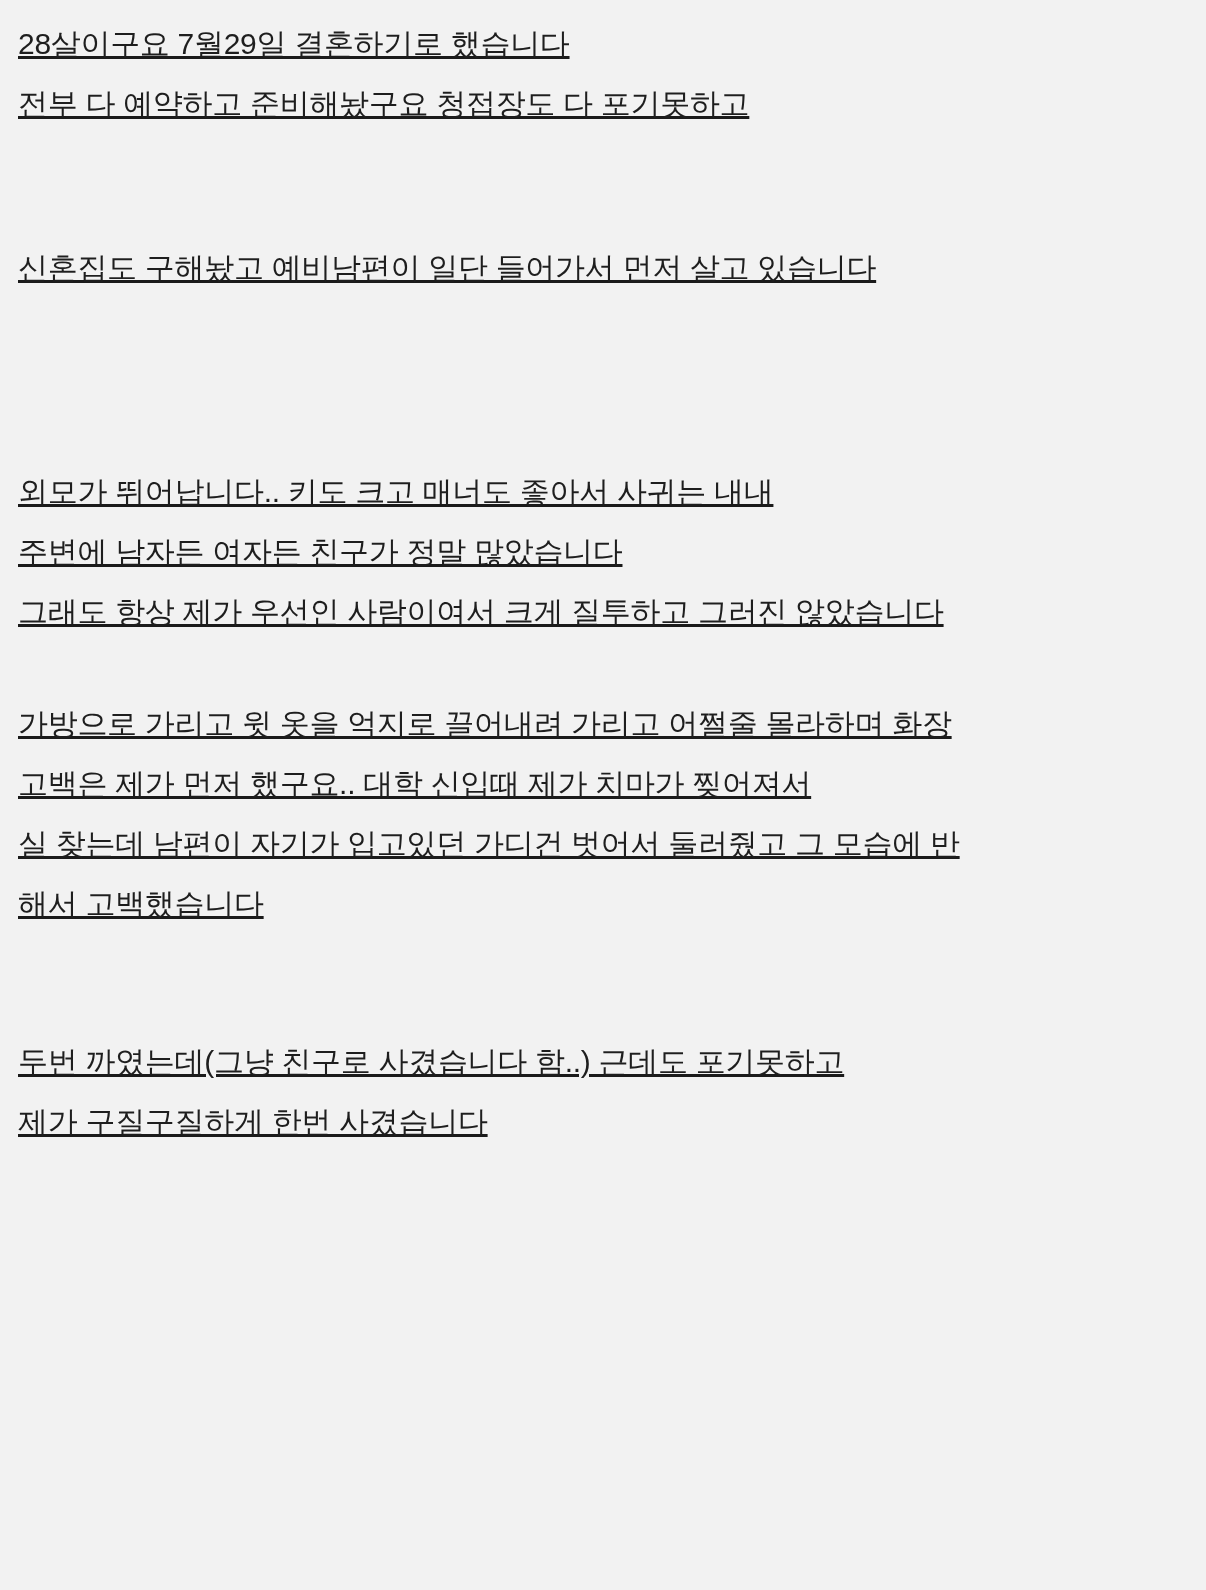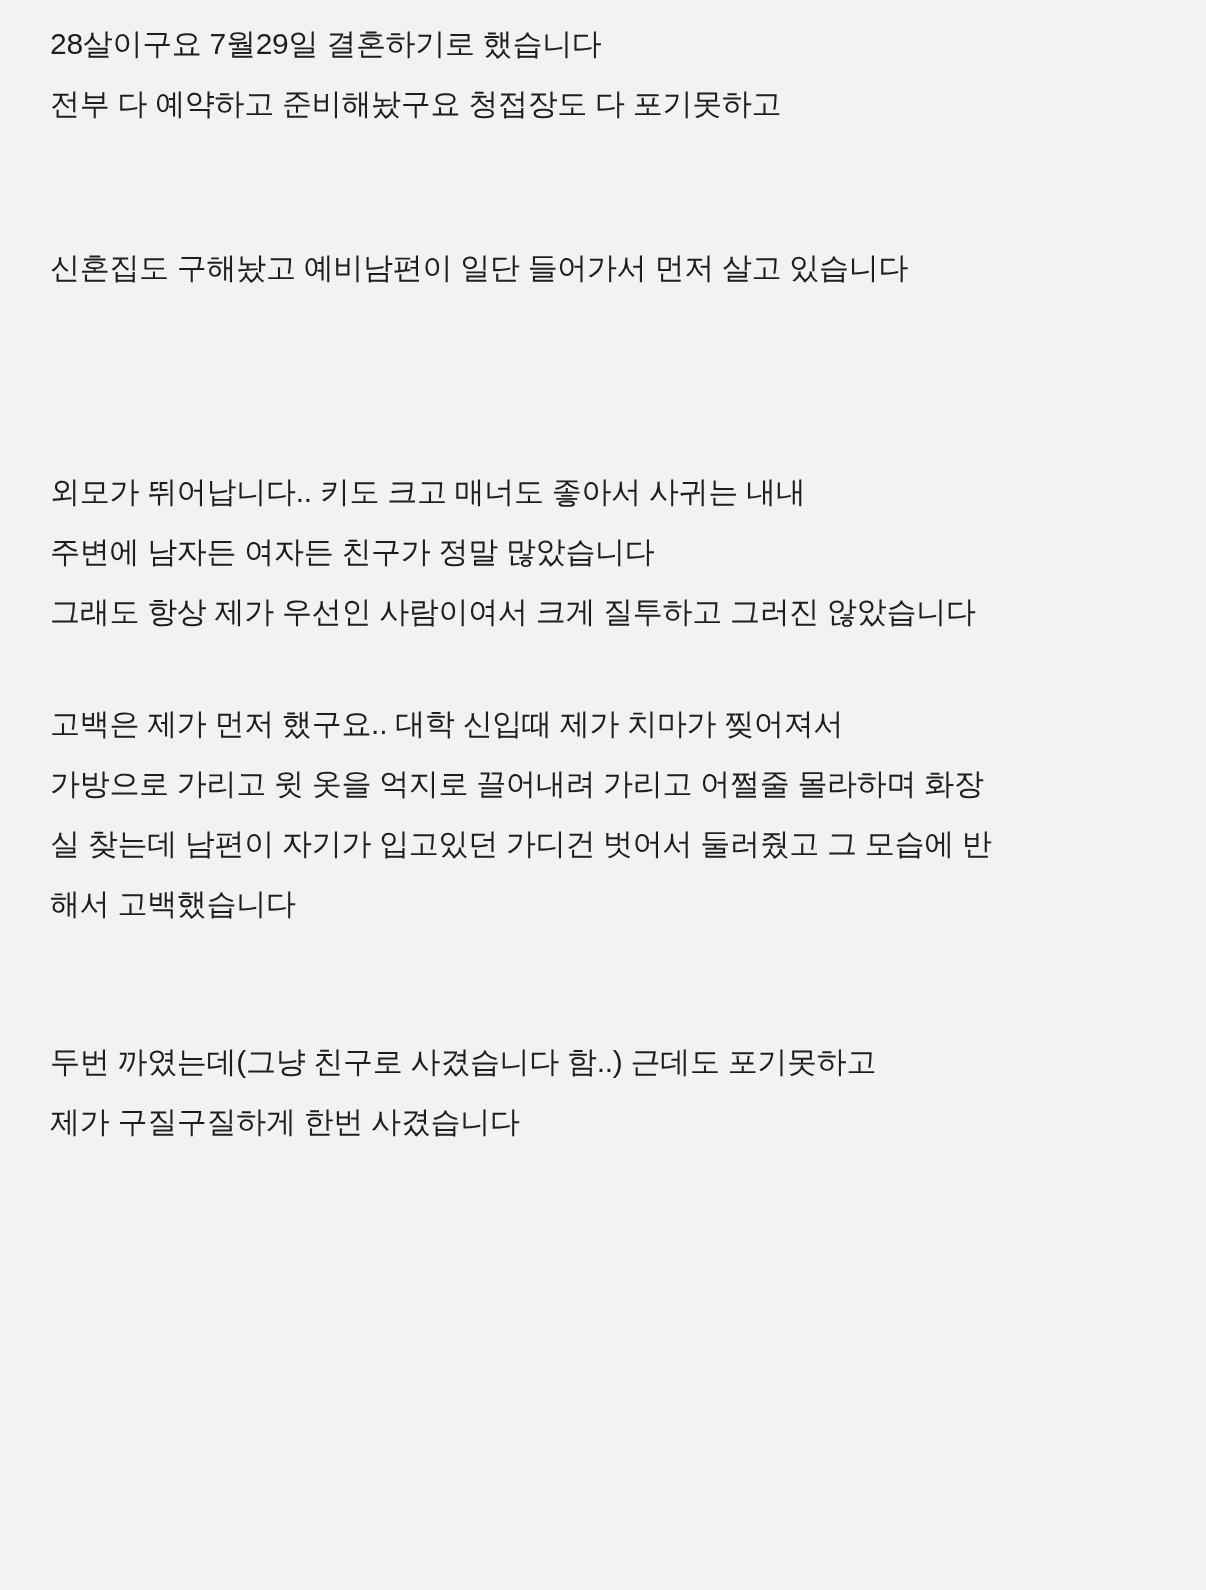--- a/index.html
+++ b/index.html
@@ -12,21 +12,22 @@
     min-height: 1590px;
     font-family: "Liberation Sans", "DejaVu Sans", sans-serif;
     color: #1b1b1b;
     -webkit-font-smoothing: antialiased;
   }
   .page {
     width: 1206px;
     min-height: 1590px;
     box-sizing: border-box;
     background: #f2f2f2;
-    padding: 14px 34px 20px 50px;
+    padding: 14px 34px 20px 18px;
+    text-decoration: underline;
   }
   .post-body {
     display: block;
   }
   .para {
     margin: 0;
     padding: 0;
   }
   .line {
     font-size: 30px;
@@ -63,22 +64,22 @@
 
     <div class="para">
       <div class="line">외모가 뛰어납니다.. 키도 크고 매너도 좋아서 사귀는 내내</div>
       <div class="line">주변에 남자든 여자든 친구가 정말 많았습니다</div>
       <div class="line">그래도 항상 제가 우선인 사람이여서 크게 질투하고 그러진 않았습니다</div>
     </div>
 
     <div class="gap-sm"></div>
 
     <div class="para">
+      <div class="line">가방으로 가리고 윗 옷을 억지로 끌어내려 가리고 어쩔줄 몰라하며 화장</div>
       <div class="line">고백은 제가 먼저 했구요.. 대학 신입때 제가 치마가 찢어져서</div>
-      <div class="line">가방으로 가리고 윗 옷을 억지로 끌어내려 가리고 어쩔줄 몰라하며 화장</div>
       <div class="line">실 찾는데 남편이 자기가 입고있던 가디건 벗어서 둘러줬고 그 모습에 반</div>
       <div class="line">해서 고백했습니다</div>
     </div>
 
     <div class="gap-sm"></div>
     <div class="gap-xs"></div>
 
     <div class="para">
       <div class="line">두번 까였는데(그냥 친구로 사겼습니다 함..) 근데도 포기못하고</div>
       <div class="line">제가 구질구질하게 한번 사겼습니다</div>

